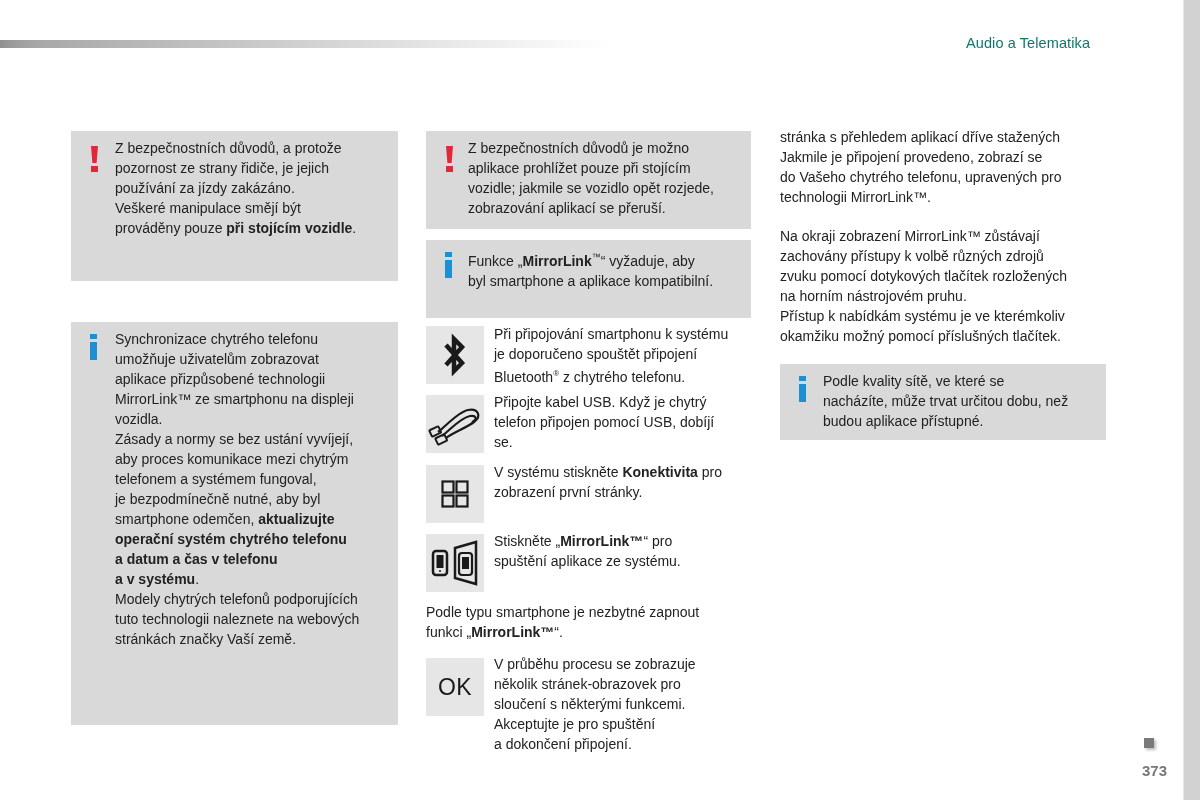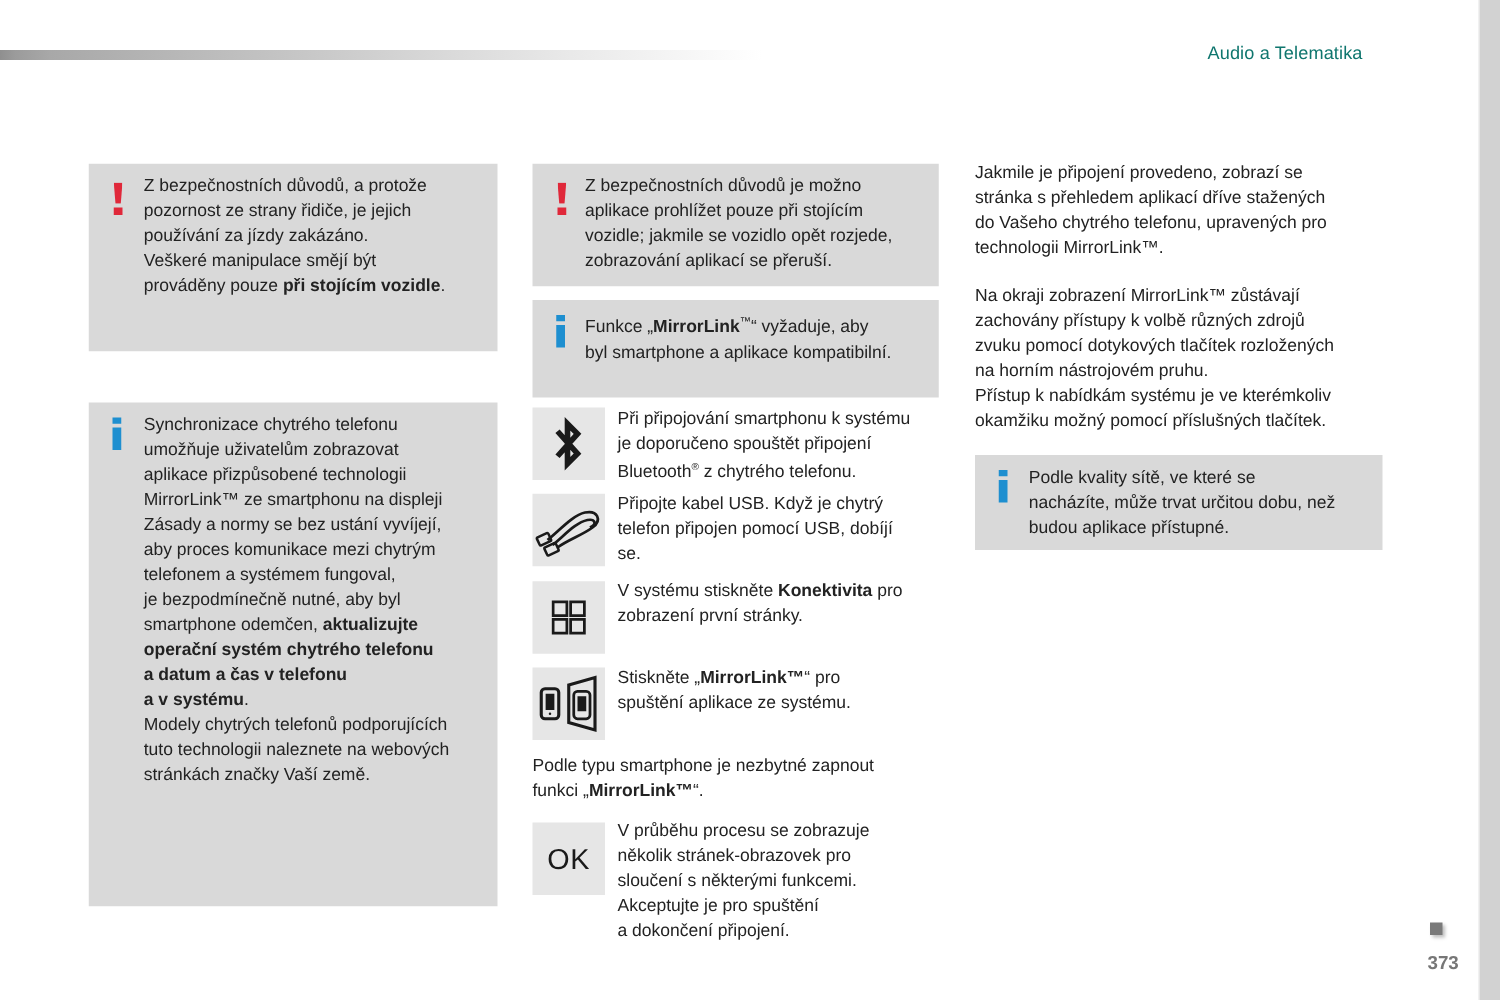--- a/index.html
+++ b/index.html
@@ -69,20 +69,21 @@
 <div class="box" style="left:71px; top:322px; width:327px; height:403px;">
   <div class="info-icon" style="left:19px; top:12px;">
       <div class="dot"></div>
       <div class="bar"></div>
     </div>
   <div class="txt" style="left:44px; top:7px; width:282px;">
     <div>Synchronizace chytrého telefonu</div>
     <div>umožňuje uživatelům zobrazovat</div>
     <div>aplikace přizpůsobené technologii</div>
     <div>MirrorLink™ ze smartphonu na displeji</div>
+    <div>vozidla.</div>
     <div>Zásady a normy se bez ustání vyvíjejí,</div>
     <div>aby proces komunikace mezi chytrým</div>
     <div>telefonem a systémem fungoval,</div>
     <div>je bezpodmínečně nutné, aby byl</div>
     <div><span>smartphone odemčen, </span><b>aktualizujte</b></div>
     <div><b>operační systém chytrého telefonu</b></div>
     <div><b>a datum a čas v telefonu</b></div>
     <div><b>a v systému</b><span>.</span></div>
     <div>Modely chytrých telefonů podporujících</div>
     <div>tuto technologii naleznete na webových</div>
@@ -177,22 +178,22 @@
 </div>
 <div class="txt step-text" style="top:654px;">
   <div>V průběhu procesu se zobrazuje</div>
   <div>několik stránek-obrazovek pro</div>
   <div>sloučení s některými funkcemi.</div>
   <div>Akceptujte je pro spuštění</div>
   <div>a dokončení připojení.</div>
 </div>
 
 <div class="txt col3" style="top:127px;">
+  <div>stránka s přehledem aplikací dříve stažených</div>
   <div>Jakmile je připojení provedeno, zobrazí se</div>
-  <div>stránka s přehledem aplikací dříve stažených</div>
   <div>do Vašeho chytrého telefonu, upravených pro</div>
   <div>technologii MirrorLink™.</div>
 </div>
 <div class="txt col3" style="top:226px;">
   <div>Na okraji zobrazení MirrorLink™ zůstávají</div>
   <div>zachovány přístupy k volbě různých zdrojů</div>
   <div>zvuku pomocí dotykových tlačítek rozložených</div>
   <div>na horním nástrojovém pruhu.</div>
   <div>Přístup k nabídkám systému je ve kterémkoliv</div>
   <div>okamžiku možný pomocí příslušných tlačítek.</div>

